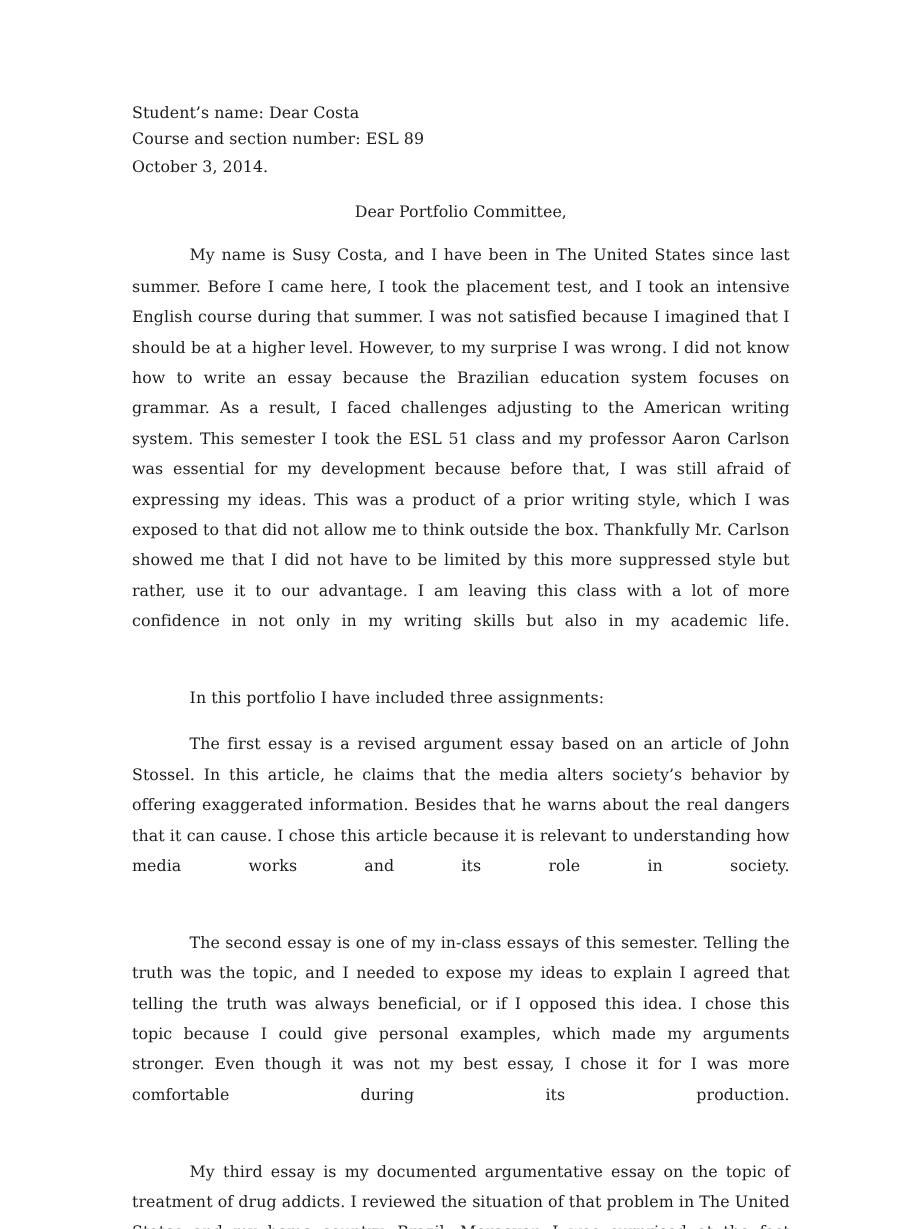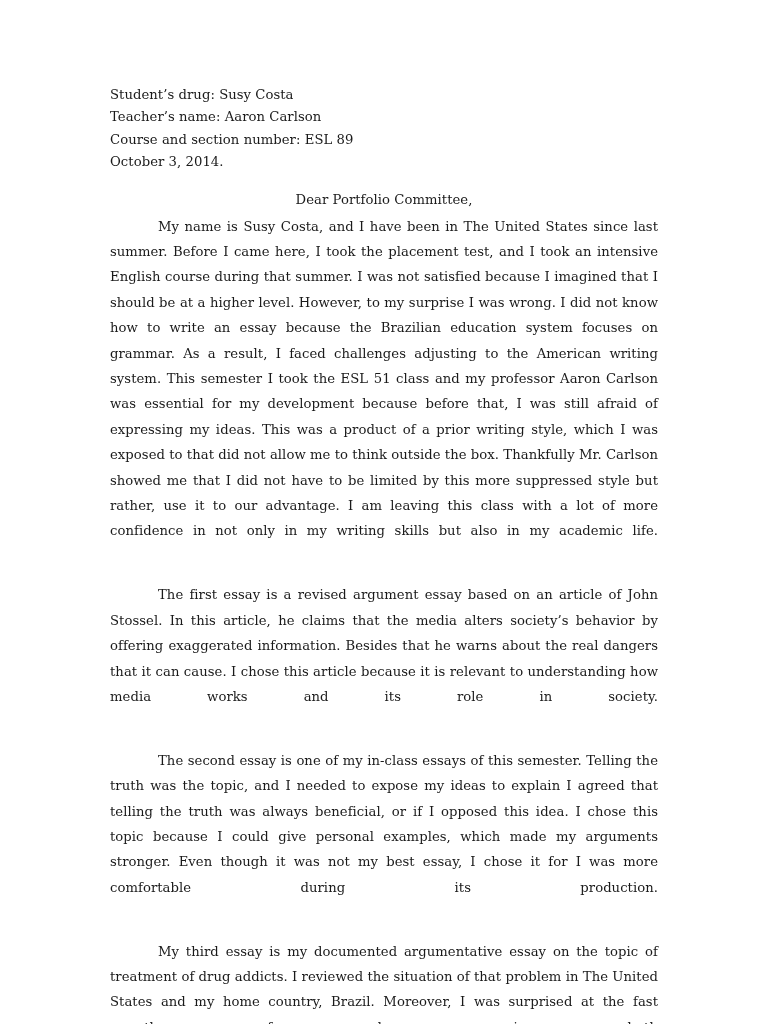--- a/index.html
+++ b/index.html
@@ -44,21 +44,21 @@
     letter-spacing: 0.05px;
     white-space: nowrap;
     text-align: left;
   }
 
   
   .salutation {
     text-align: center;
     font-size: 13.2px;
     line-height: 25.4px;
-    margin: 0 0 1px 0;
+    margin: 0 0 11px 0;
     letter-spacing: 0.05px;
   }
 
   
   .para {
     font-size: 13.2px;
     line-height: 25.4px;
     text-align: justify;
     text-justify: inter-word;
     text-indent: 48px;
@@ -91,30 +91,30 @@
     width: 100%;
   }
 </style>
 </head>
 <body>
 
 <div class="page">
   <div class="content">
 
     <div class="heading-block">
-      <div class="heading-line">Student’s drug: Susy Costa</div>
-      <div class="heading-line">Teacher’s name: Aaron Carlson</div>
+      <div class="heading-line">Student’s name: Dear Costa</div>
       <div class="heading-line">Course and section number: ESL 89</div>
       <div class="heading-line">October 3, 2014.</div>
     </div>
 
     <div class="salutation">Dear Portfolio Committee,</div>
 
     <p class="para">My name is Susy Costa, and I have been in The United States since last summer. Before I came here, I took the placement test, and I took an intensive English course during that summer. I was not satisfied because I imagined that I should be at a higher level. However, to my surprise I was wrong. I did not know how to write an essay because the Brazilian education system focuses on grammar. As a result, I faced challenges adjusting to the American writing system. This semester I took the ESL 51 class and my professor Aaron Carlson was essential for my development because before that, I was still afraid of expressing my ideas. This was a product of a prior writing style, which I was exposed to that did not allow me to think outside the box. Thankfully Mr. Carlson showed me that I did not have to be limited by this more suppressed style but rather, use it to our advantage. I am leaving this class with a lot of more confidence in not only in my writing skills but also in my academic life.</p>
 
+    <p class="para single-line">In this portfolio I have included three assignments:</p>
 
     <p class="para">The first essay is a revised argument essay based on an article of John Stossel. In this article, he claims that the media alters society’s behavior by offering exaggerated information. Besides that he warns about the real dangers that it can cause. I chose this article because it is relevant to understanding how media works and its role in society.</p>
 
     <p class="para">The second essay is one of my in-class essays of this semester. Telling the truth was the topic, and I needed to expose my ideas to explain I agreed that telling the truth was always beneficial, or if I opposed this idea. I chose this topic because I could give personal examples, which made my arguments stronger. Even though it was not my best essay, I chose it for I was more comfortable during its production.</p>
 
     <p class="para truncated">My third essay is my documented argumentative essay on the topic of treatment of drug addicts. I reviewed the situation of that problem in The United States and my home country, Brazil. Moreover, I was surprised at the fast growth of drugs in both</p>
 
   </div>
 </div>
 

